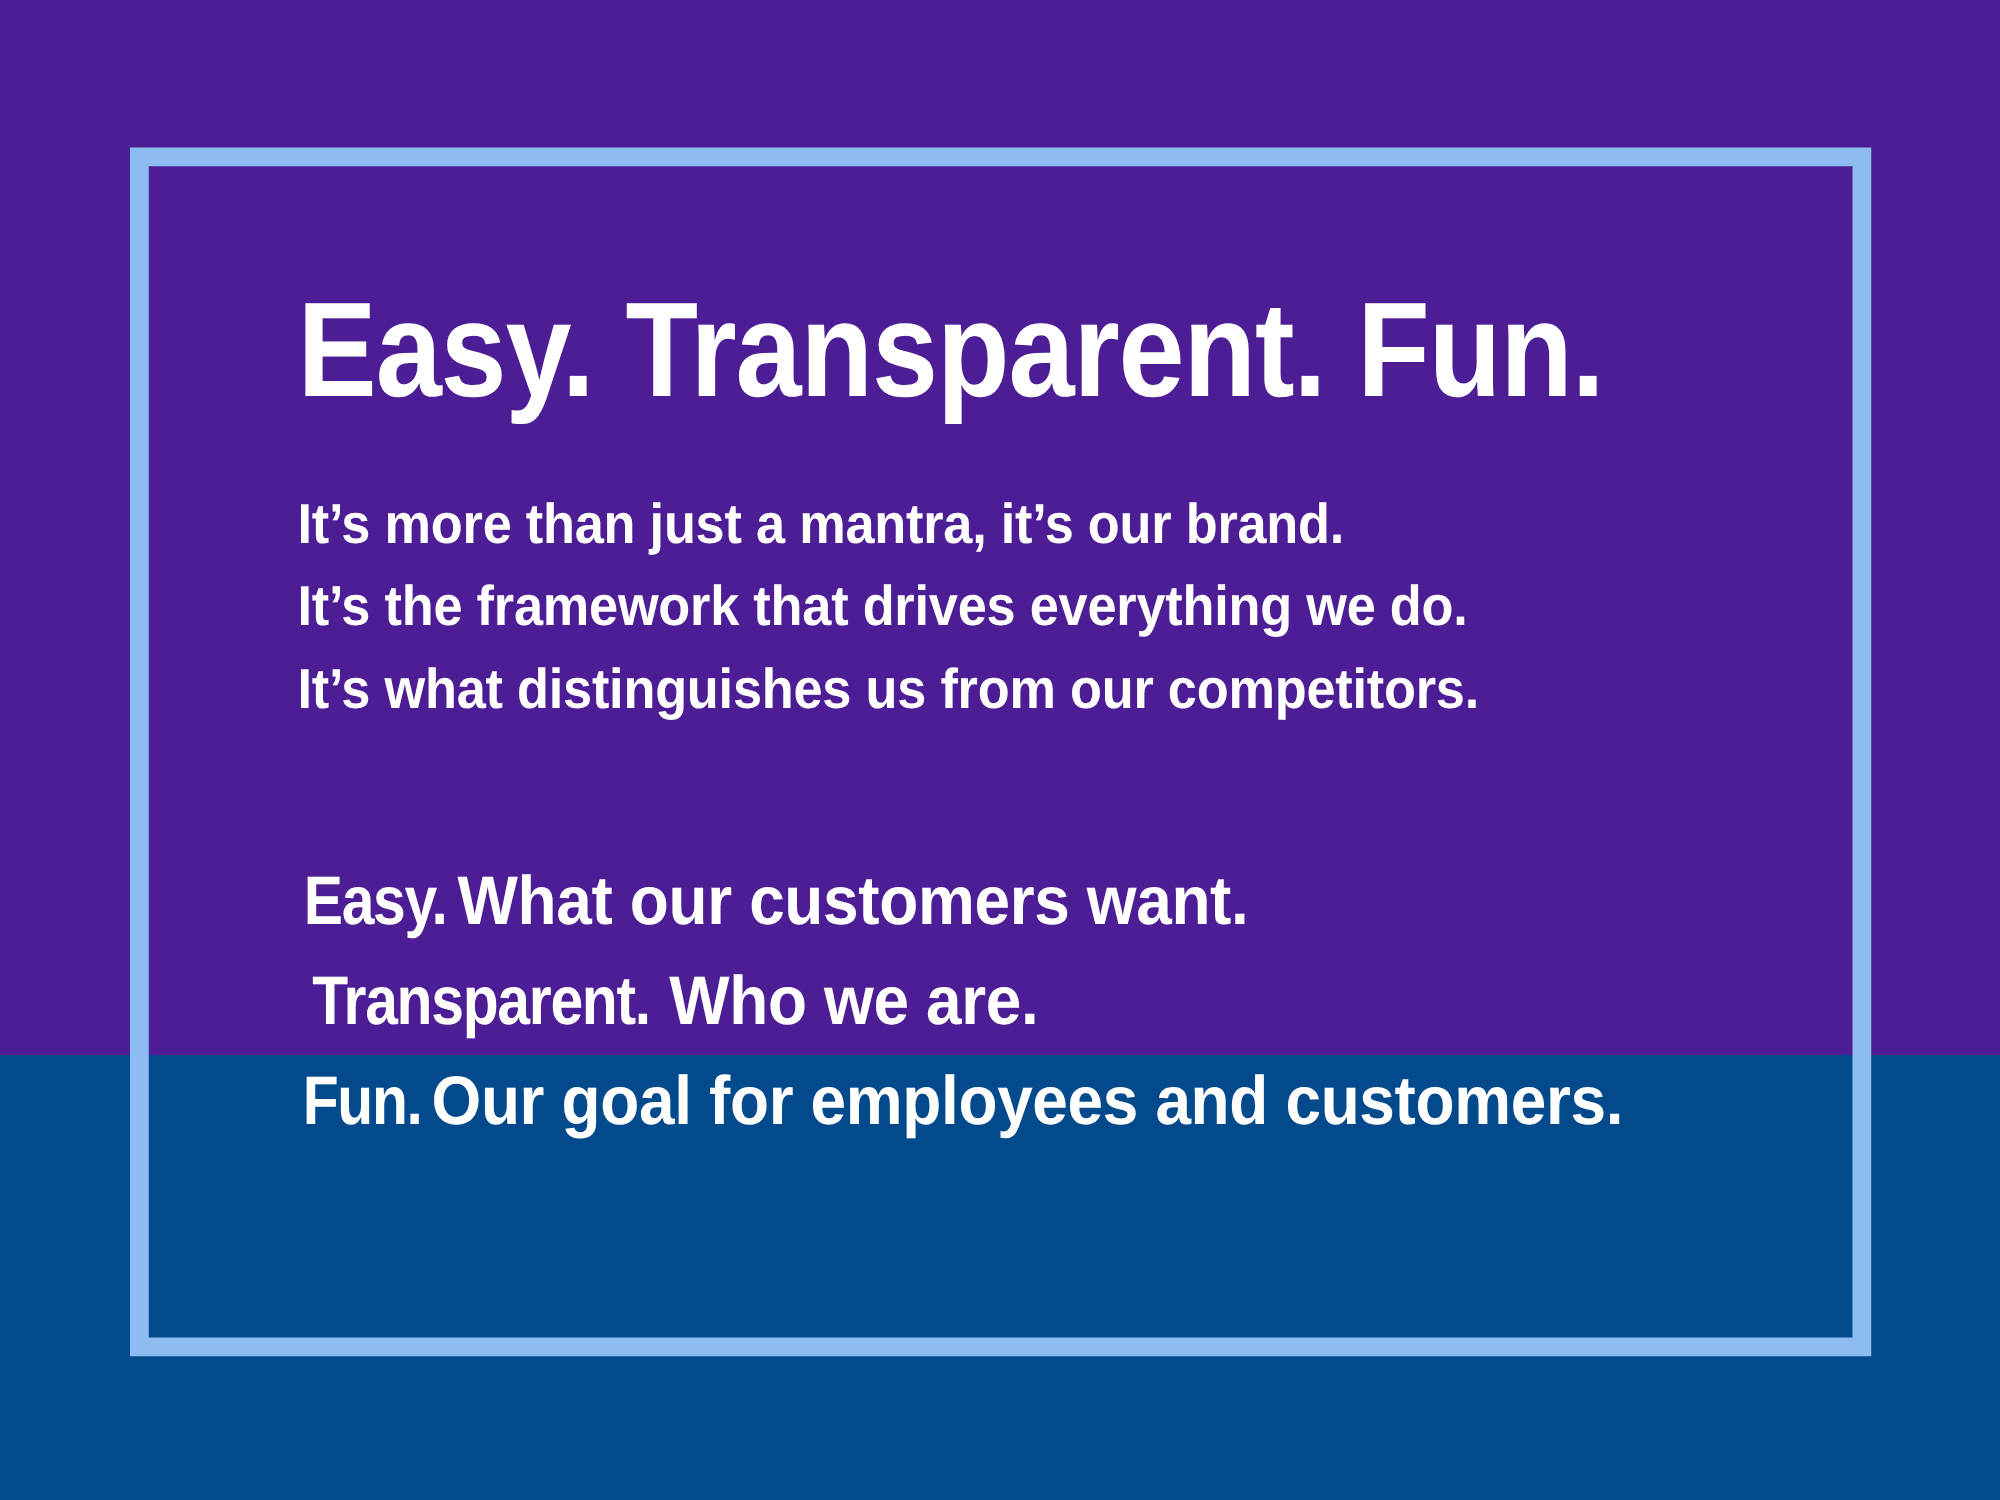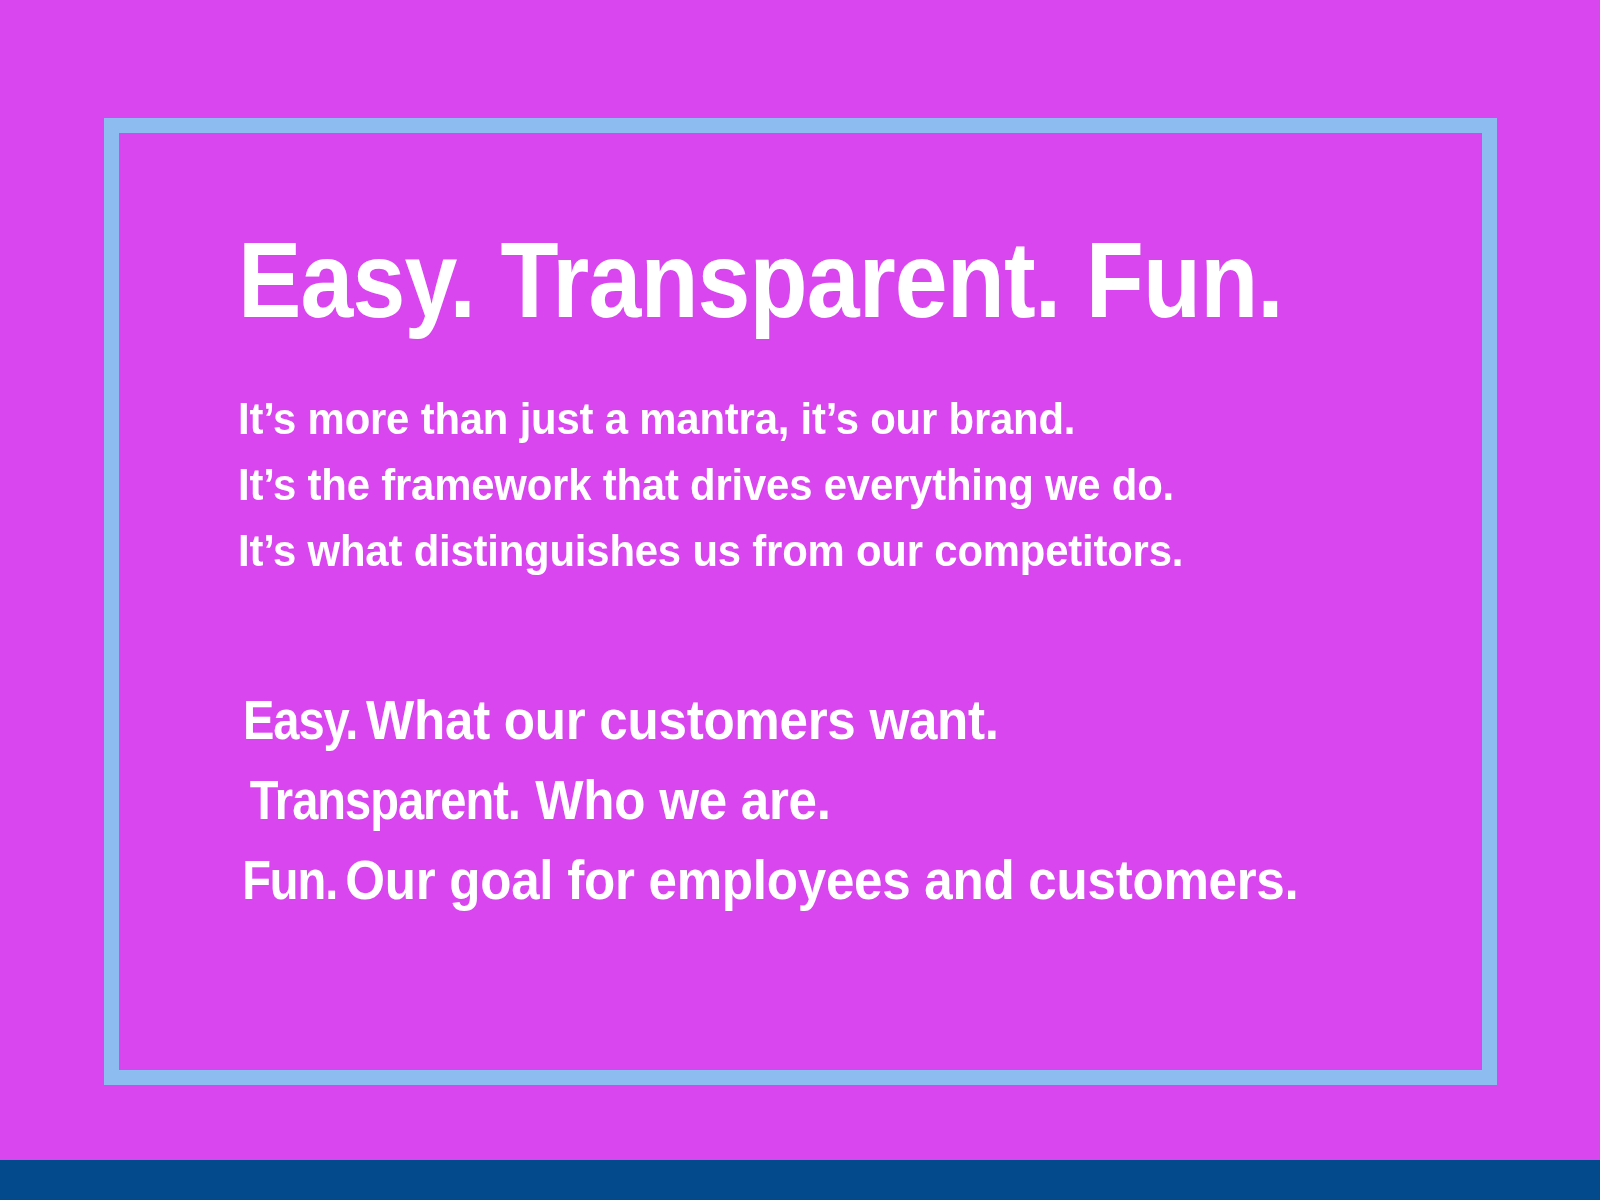--- a/index.html
+++ b/index.html
@@ -11,22 +11,22 @@
     height: 1200px;
     overflow: hidden;
     background: #034a8c;
     font-family: "Liberation Sans", "DejaVu Sans", sans-serif;
     -webkit-font-smoothing: antialiased;
   }
 
   .slide {
     position: relative;
     width: 1600px;
-    height: 1160px;
-    background: #d946ef;
+    height: 844px;
+    background: #4c1d95;
   }
 
   
   .frame {
     position: absolute;
     left: 104px;
     top: 118px;
     width: 1393px;
     height: 967px;
     box-sizing: border-box;

